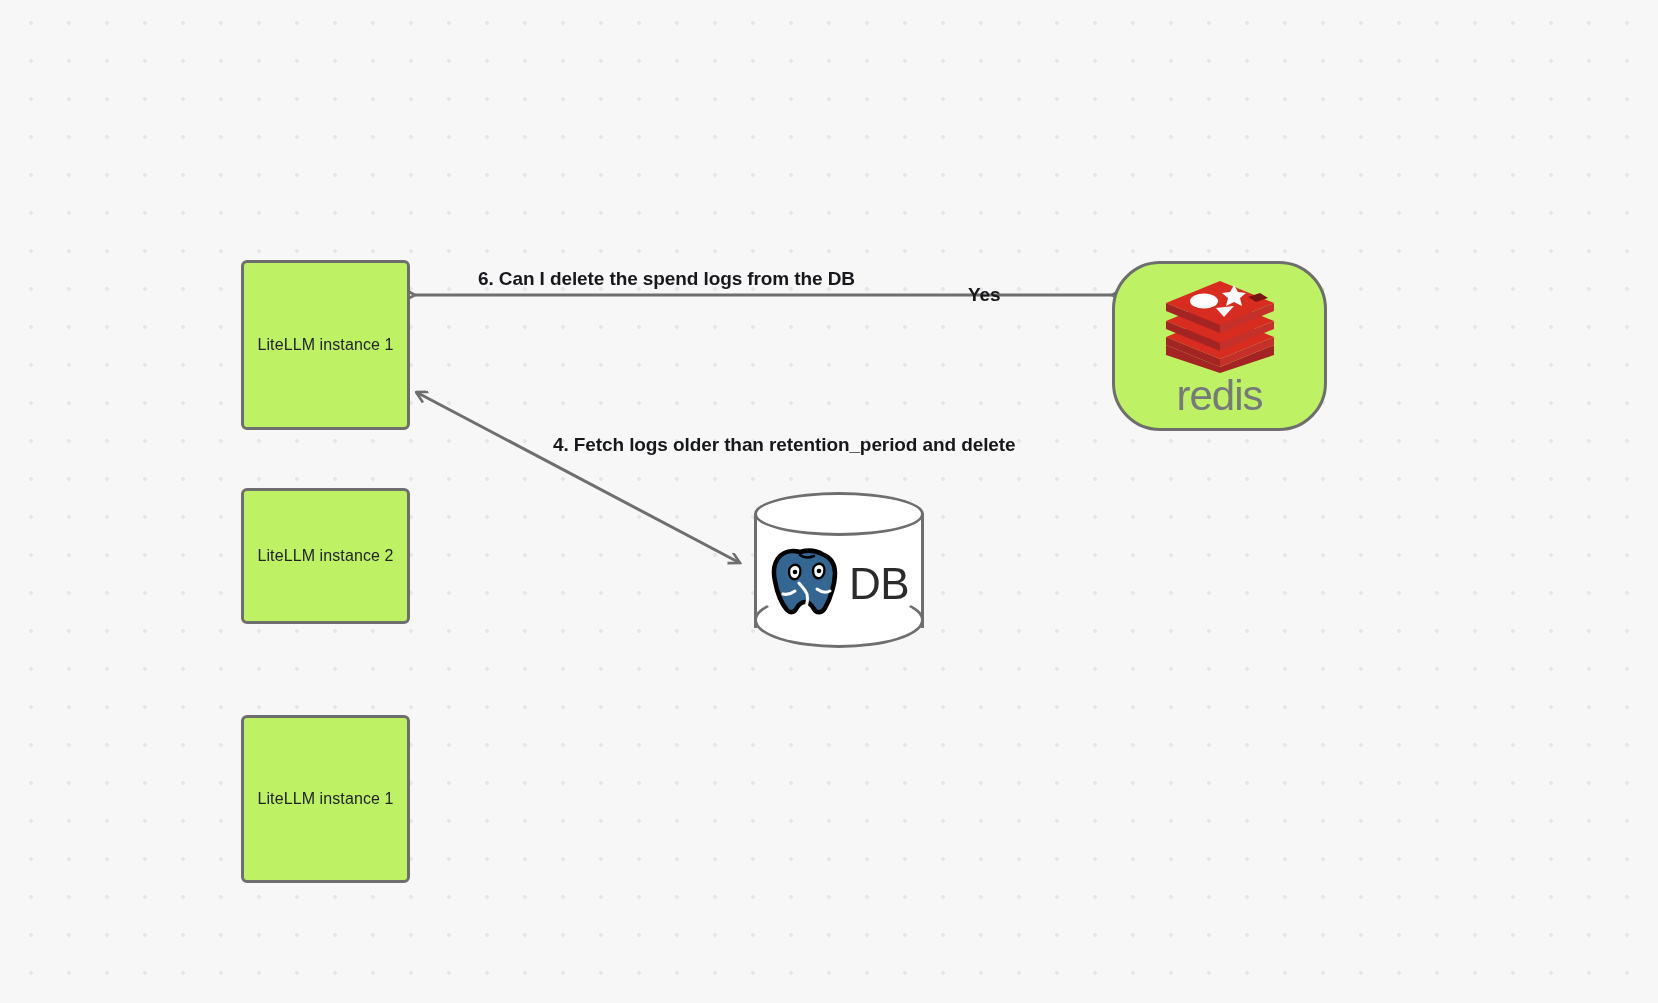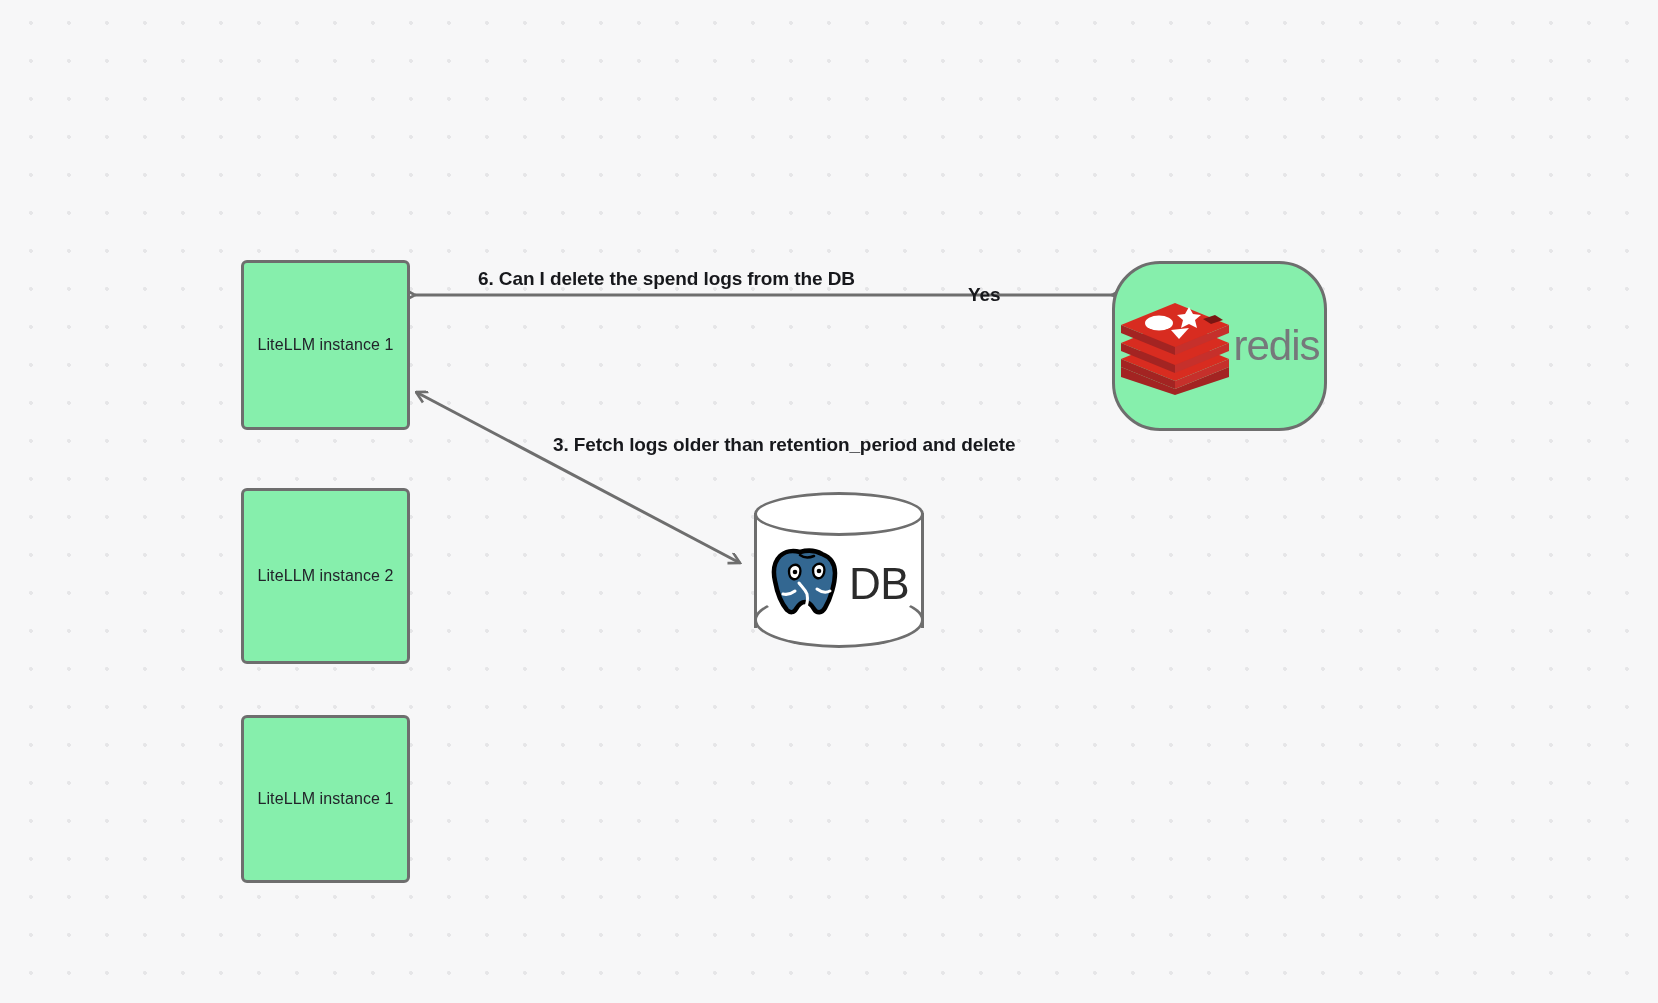--- a/index.html
+++ b/index.html
@@ -33,51 +33,51 @@
     position: absolute;
     left: 0; top: 0;
     width: 1658px;
     height: 1003px;
     overflow: visible;
   }
   
   .node {
     position: absolute;
     box-sizing: border-box;
-    background: #86efac;
+    background: #bef264;
     border: 3px solid #6e6e6e;
   }
   .box-node {
     border-radius: 6px;
     display: flex;
     align-items: center;
     justify-content: center;
   }
   .box-label {
     font-size: 16px;
     color: #22242a;
     font-family: "Liberation Sans", sans-serif;
     letter-spacing: 0.1px;
   }
   #node-litellm-1 { left: 241px; top: 260px;  width: 169px; height: 170px; }
-  #node-litellm-2 { left: 241px; top: 488px;  width: 169px; height: 176px; justify-content: center; }
+  #node-litellm-2 { left: 241px; top: 488px;  width: 169px; height: 136px; justify-content: center; }
   #node-litellm-3 { left: 241px; top: 715px;  width: 169px; height: 168px; }
 
   
   #node-redis {
     left: 1112px; top: 261px;
     width: 215px; height: 170px;
     border-radius: 48px;
     display: flex;
     align-items: center;
     justify-content: center;
   }
   .redis-logo {
     display: flex;
-    flex-direction: row;
+    flex-direction: column;
     align-items: center;
     justify-content: center;
     gap: 2px;
   }
   .redis-wordmark {
     font-family: "Liberation Sans", sans-serif;
     font-size: 42px;
     font-weight: 400;
     color: #76787b;
     letter-spacing: -1px;
@@ -241,15 +241,15 @@
         </g>
       </svg>
       <span class="db-wordmark">DB</span>
     </div>
   </div>
 
   <div class="edge-label" id="label-step-1">6.  Can I delete the spend logs from the DB</div>
 
   <div class="edge-label" id="label-yes">Yes</div>
 
-  <div class="edge-label" id="label-step-2">3.  Fetch logs older than retention_period and delete</div>
+  <div class="edge-label" id="label-step-2">4.  Fetch logs older than retention_period and delete</div>
 
 </div>
 
 </body></html>

